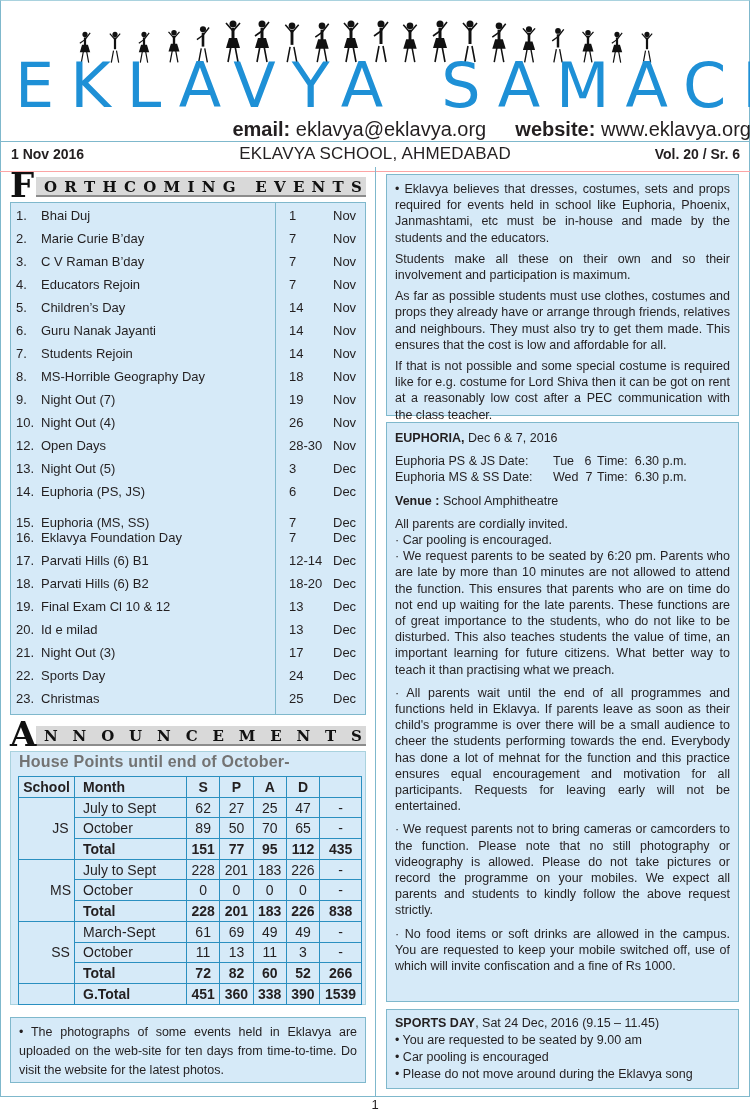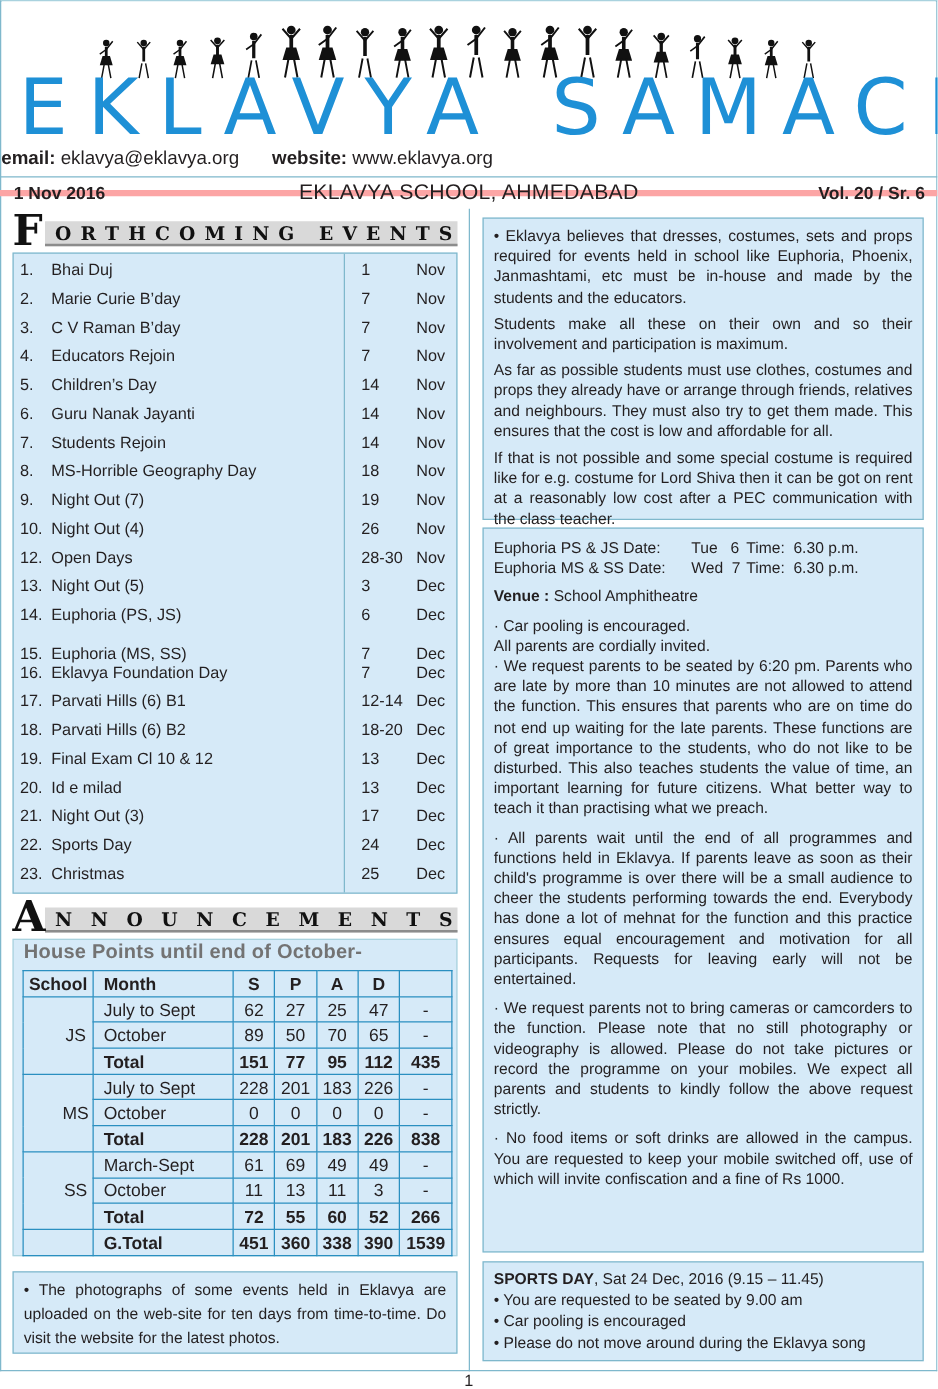--- a/index.html
+++ b/index.html
@@ -7,25 +7,25 @@
   body { font-family: "DejaVu Sans", sans-serif; color: #231f20; position: relative; }
 
   .page-frame { position: absolute; left: 0; top: 0; width: 750px; height: 1097px; border: 1px solid #7fb8cc; border-top: 1px solid #a9d2de; }
 
   
   .masthead { position: absolute; left: 1px; top: 0; width: 748px; height: 142px; }
   .dancers { position: absolute; left: 75px; top: 14px; width: 580px; height: 50px; display: flex; justify-content: space-between; align-items: flex-end; }
   .dancer { display: inline-block; }
   .masthead-title { position: absolute; left: 14px; top: 52px; width: 720px; font-family: "DejaVu Sans", sans-serif; font-size: 62px; color: #1e90d6; letter-spacing: 16px; white-space: nowrap; line-height: 68px; }
   .masthead-title .w2 { margin-left: 42px; }
-  .contact-line { position: absolute; left: 0; top: 118px; width: 750px; text-align: left; font-family: "Liberation Sans", sans-serif; font-size: 15px; color: #231f20; }
+  .contact-line { position: absolute; left: 0; top: 118px; width: 750px; text-align: right; font-family: "Liberation Sans", sans-serif; font-size: 20px; color: #231f20; }
   .contact-line b { font-weight: bold; }
   .contact-line .gap { display: inline-block; width: 18px; }
 
-  .issue-bar { position: absolute; left: 0; top: 141px; width: 750px; height: 16px; border-top: 1px solid #7fb8cc; border-bottom: 5px solid #fca5a5; }
+  .issue-bar { position: absolute; left: 0; top: 141px; width: 750px; height: 31px; border-top: 1px solid #7fb8cc; border-bottom: 1px solid #fca5a5; }
   .issue-date { position: absolute; left: 11px; top: 4px; font-family: "Liberation Sans", sans-serif; font-weight: bold; font-size: 14px; }
   .issue-school { position: absolute; left: 0; width: 750px; top: 2px; text-align: center; font-family: "Liberation Sans", sans-serif; font-size: 17px; letter-spacing: 0.2px; }
   .issue-vol { position: absolute; right: 10px; top: 4px; font-family: "Liberation Sans", sans-serif; font-weight: bold; font-size: 14px; }
 
   .col-divider { position: absolute; left: 375px; top: 167px; width: 1px; height: 930px; background: #7fb8cc; }
 
   
   .sec-head { position: absolute; left: 10px; width: 356px; height: 34px; }
   .sec-head .cap { position: absolute; left: 0; top: -2px; font-family: "DejaVu Serif", serif; font-weight: bold; font-size: 34px; line-height: 36px; color: #111; }
   .sec-head .band { position: absolute; left: 26px; right: 0; top: 8px; height: 20px; background: #d9d9d9; border-bottom: 2px solid #8c8c8c; }
@@ -490,21 +490,21 @@
           <td class="month">October</td>
           <td class="num">11</td>
           <td class="num">13</td>
           <td class="num">11</td>
           <td class="num">3</td>
           <td class="num">-</td>
         </tr>
         <tr class="total">
           <td class="month">Total</td>
           <td class="num">72</td>
-          <td class="num">55</td>
+          <td class="num">82</td>
           <td class="num">60</td>
           <td class="num">52</td>
           <td class="num">266</td>
         </tr>
         <tr class="total">
           <td></td>
           <td class="month">G.Total</td>
           <td class="num">451</td>
           <td class="num">360</td>
           <td class="num">338</td>
@@ -520,33 +520,34 @@
 </div>
 
 <div class="costume-box" id="costume-box">
     <p>•  Eklavya believes that dresses, costumes, sets and props required for events held in school like Euphoria, Phoenix, Janmashtami, etc must be in-house and made by the students and the educators.</p>
     <p>Students make all these on their own and so their involvement and participation is maximum.</p>
     <p>As far as possible students must use clothes, costumes and props they already have or arrange through friends, relatives and neighbours. They must also try to get them made. This ensures that the cost is low and affordable for all.</p>
     <p>If  that is not possible and some special costume is required like for e.g. costume for Lord Shiva then it can be got on rent at a reasonably low cost after a PEC communication with the class teacher.</p>
   </div>
 
 <div class="euphoria-box">
+  <div class="eh"><b>EUPHORIA,</b><span> Dec 6 &amp; 7, 2016</span></div>
   <div class="sched-row">
     <span class="lbl">Euphoria PS &amp; JS Date:</span>
     <span class="dd" style="white-space:pre">Tue   6</span>
     <span class="tt" style="white-space:pre">Time:  6.30 p.m.</span>
   </div>
   <div class="sched-row">
     <span class="lbl">Euphoria MS &amp; SS Date:</span>
     <span class="dd" style="white-space:pre">Wed  7</span>
     <span class="tt" style="white-space:pre">Time:  6.30 p.m.</span>
   </div>
   <div class="venue"><b>Venue :</b><span> School Amphitheatre</span></div>
+  <p class="l">All parents are cordially invited.</p>
   <p class="l">· Car pooling is encouraged.</p>
-  <p class="l">All parents are cordially invited.</p>
   <p class="j">· We request parents to be seated by 6:20 pm. Parents who are late by more than 10 minutes are not allowed to attend the function. This ensures that parents who are on time do not end up waiting for the late parents. These functions are of great importance to the students, who do not like to be disturbed. This also teaches students the value of time, an important learning for future citizens. What better way to teach it than practising what we preach.</p>
   <p class="j">· All parents wait until the end of all programmes and functions held in Eklavya. If parents leave as soon as their child's programme is over there will be a small audience to cheer the students performing towards the end. Everybody has done a lot of mehnat for the function and this practice ensures equal encouragement and motivation for all participants. Requests for leaving early will not be entertained.</p>
   <p class="j">·  We request parents not to bring cameras or camcorders to the function. Please note that no still photography or videography is allowed. Please do not take pictures or record the programme on your mobiles. We expect all parents and students to kindly follow the above request strictly.</p>
   <p class="j">· No food items or soft drinks are allowed in the campus. You are requested to keep your mobile switched off, use of which will invite confiscation and a fine of Rs 1000.</p>
 </div>
 
 <div class="sports-box">
   <div><b>SPORTS DAY</b><span>, Sat 24 Dec, 2016 (9.15 – 11.45)</span></div>
   <div>• You are requested to be seated by 9.00 am</div>
   <div>• Car pooling is encouraged</div>

